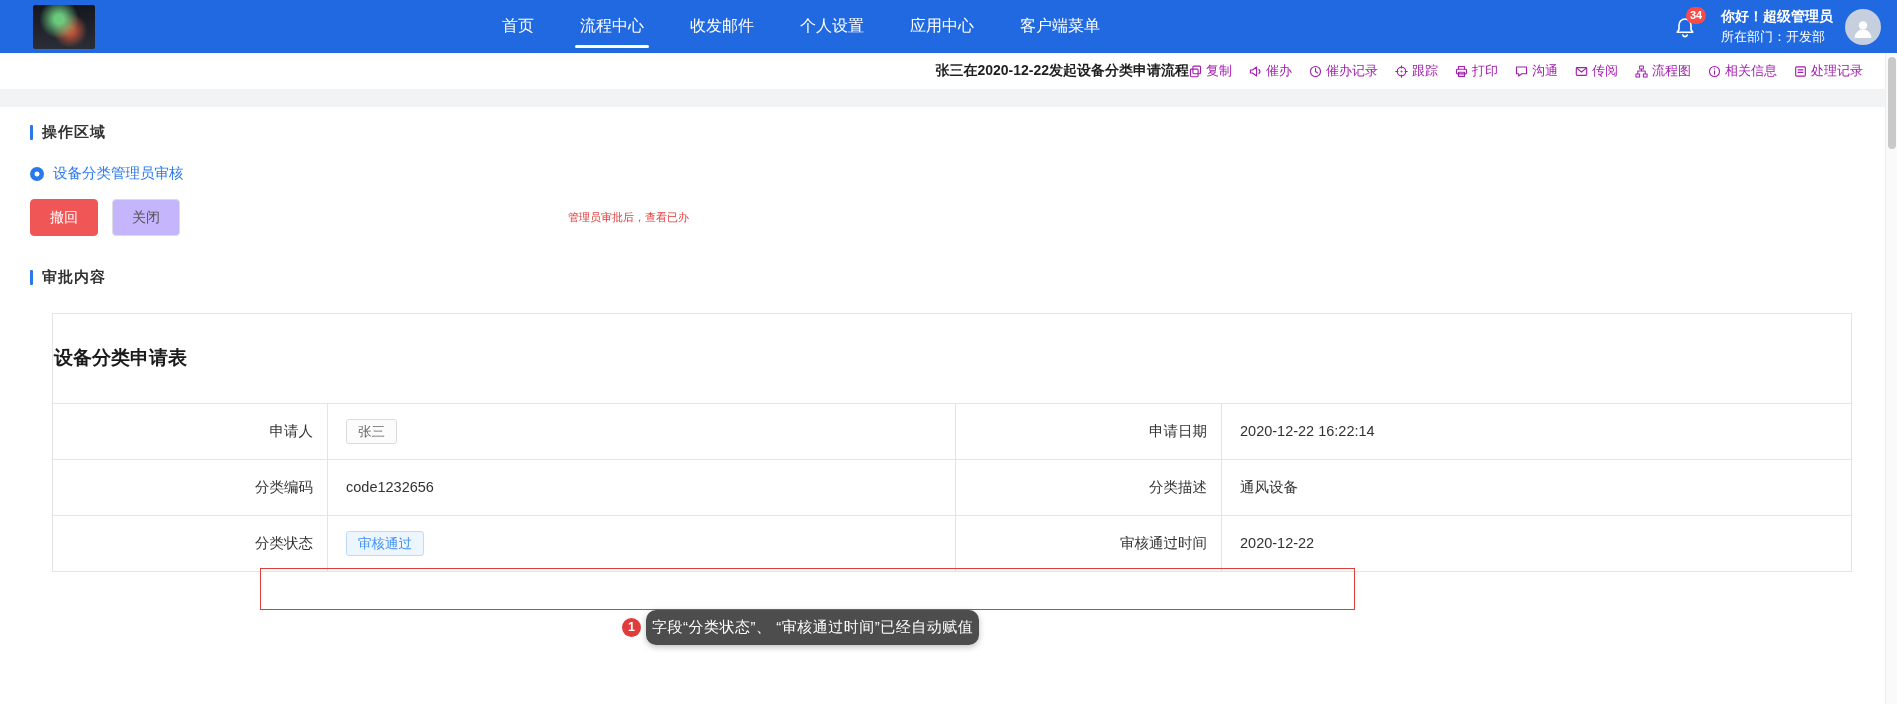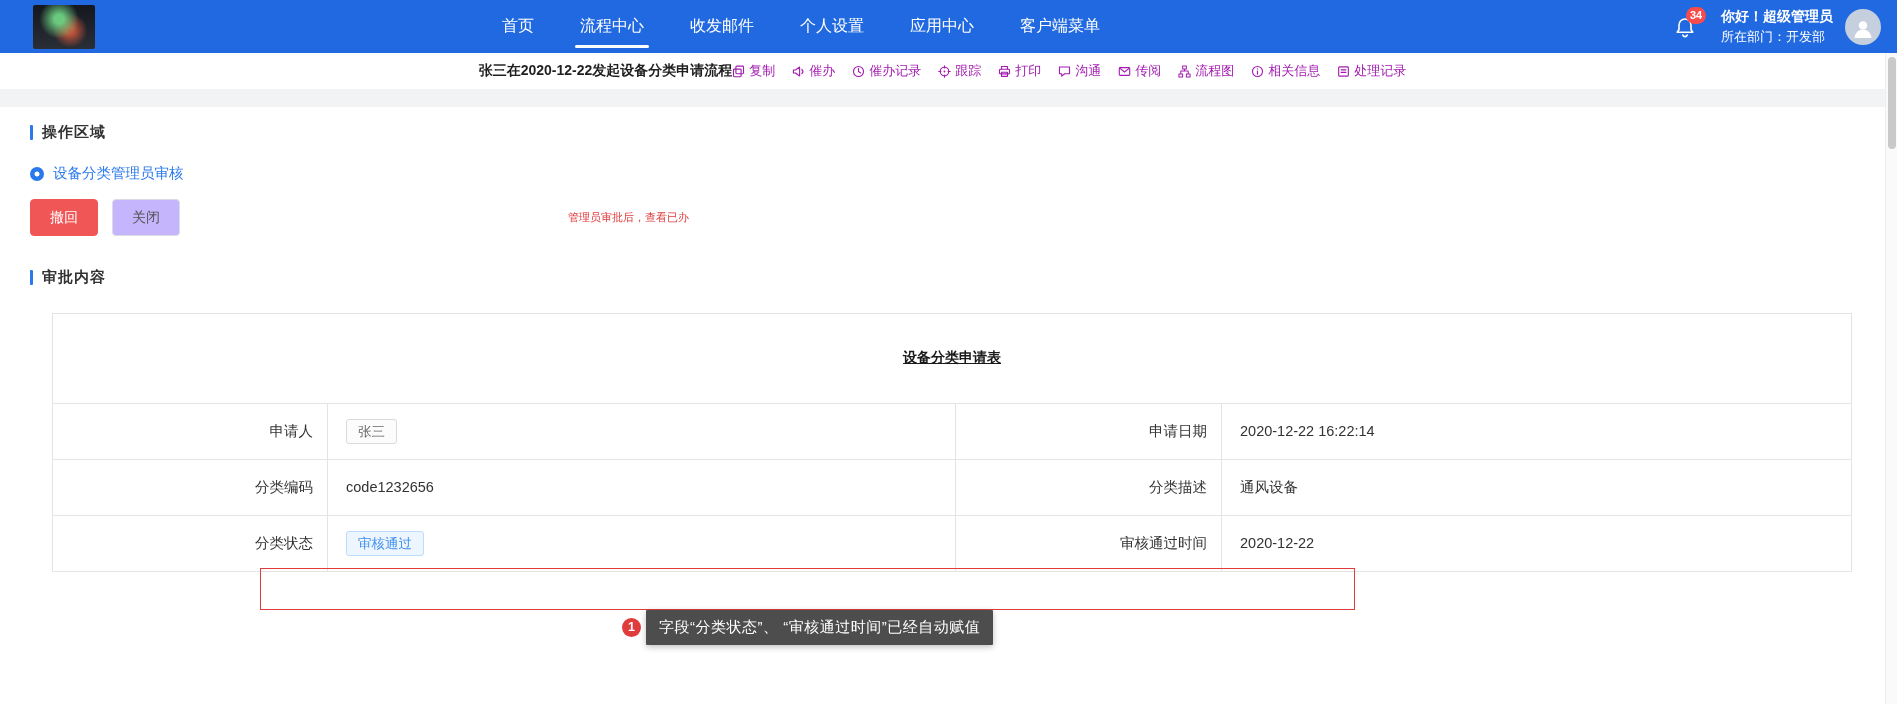--- a/index.html
+++ b/index.html
@@ -24,21 +24,21 @@
   .bell-wrap { position:relative; width:28px; height:28px; color:#fff; cursor:pointer; margin-right:8px; }
   .bell-wrap svg { width:24px; height:24px; display:block; margin-top:3px; }
   .badge { position:absolute; top:-6px; left:13px; min-width:20px; height:17px; padding:0 4px; background:#FA4B4B; color:#fff;
            font-size:11px; font-weight:bold; border-radius:9px; display:flex; align-items:center; justify-content:center; }
   .user-text { color:#fff; line-height:1.5; white-space:nowrap; }
   .user-text .hello { font-size:14px; font-weight:bold; }
   .user-text .dept  { font-size:13px; }
   .avatar { width:36px; height:36px; border-radius:50%; background:#C5CFDE; color:#fff; display:flex; align-items:center; justify-content:center; cursor:pointer; overflow:hidden; }
   .avatar svg { width:24px; height:24px; margin-top:4px; }
   
-  .crumb { height:36px; background:#fff; display:flex; align-items:center; justify-content:center; padding:0 34px 0 22px; }
+  .crumb { height:36px; background:#fff; display:flex; align-items:center; justify-content:flex-end; padding:0 34px 0 22px; }
   .crumb-title { font-size:14px; font-weight:bold; color:#1f1f1f; white-space:nowrap; }
   .actions { display:flex; align-items:center; gap:17px; }
   .action { display:inline-flex; align-items:center; gap:4px; color:#a21caf; font-size:13px; cursor:pointer; text-decoration:none; white-space:nowrap; }
   .action svg { width:13px; height:13px; display:block; }
   .band { height:18px; background:#F2F3F5; }
   
   .panel { background:#fff; min-height:597px; padding-top:16px; position:relative; }
   .section { display:flex; align-items:center; gap:9px; margin-left:30px; font-size:15px; color:#333; font-weight:600; letter-spacing:1px; }
   .section-bar { width:3px; height:15px; background:#2979EC; border-radius:1px; }
   .step-row { display:flex; align-items:center; gap:9px; margin:22px 0 0 30px; color:#2979EC; font-size:14.5px; cursor:pointer; width:max-content; }
@@ -47,32 +47,32 @@
   .btn-row { display:flex; align-items:center; margin:16px 0 0 30px; }
   .btn { font-size:14px; padding:9px 19px; border-radius:4px; cursor:pointer; font-family:inherit; line-height:1.2; }
   .btn-danger { background:#F15656; color:#fff; border:1px solid #F15656; }
   .btn-plain  { background:#c4b5fd; color:#555; border:1px solid #D9DCE3; margin-left:14px; }
   .hint { margin-left:388px; color:#E03C3C; font-size:11px; white-space:nowrap; }
   .section.second { margin-top:32px; }
   
   .table-wrap { position:relative; margin:26px 0 0 52px; width:1800px; }
   table { width:100%; border-collapse:collapse; table-layout:fixed; }
   td { border:1px solid #E4E4E4; font-size:14.5px; color:#333; }
-  .title-row td { height:90px; text-align:center; font-size:14px; font-weight:bold; color:#1a1a1a;text-decoration:underline; }
+  .title-row td { height:90px; font-size:19px; font-weight:bold; color:#1a1a1a; }
   tr.data td { height:56px; }
   td.lbl { text-align:right; padding-right:14px; }
   td.val { text-align:left; padding-left:18px; }
   .chip { display:inline-block; padding:5px 11px; border-radius:3px; font-size:13.5px; line-height:1; }
   .chip-gray { border:1px solid #DBDBDB; color:#666; background:#FCFCFC; }
   .chip-blue { border:1px solid #BCDCFF; color:#3E8EF0; background:#EDF5FF; }
   .red-box { position:absolute; left:208px; top:255px; width:1095px; height:42px; border:1.5px solid #E03C3C; pointer-events:none; }
   .note { position:absolute; left:570px; top:297px; display:flex; align-items:center; gap:5px; z-index:3; }
   .note-badge { width:19px; height:19px; border-radius:50%; background:#E03C3C; color:#fff; font-size:12.5px; font-weight:bold;
                 display:flex; align-items:center; justify-content:center; flex:none; }
-  .note-box { background:rgba(64,64,64,.93); color:#fff; font-size:15px; padding:8px 13px; border-radius:1px; white-space:nowrap;
+  .note-box { background:rgba(64,64,64,.93); color:#fff; font-size:15px; padding:8px 6px; border-radius:10px; white-space:nowrap;
               box-shadow:0 2px 6px rgba(0,0,0,.25); letter-spacing:.5px;text-align:center; }
   
   .scrollbar { position:absolute; right:0; top:53px; width:12px; height:651px; background:#FAFAFA; border-left:1px solid #EEE; z-index:9; }
   .scroll-thumb { position:absolute; top:4px; left:2px; width:8px; height:92px; background:#C9C9C9; border-radius:4px; cursor:pointer; }
 </style>
 </head>
 <body>
 
 <svg style="position:absolute;width:0;height:0" aria-hidden="true">
   <defs>

